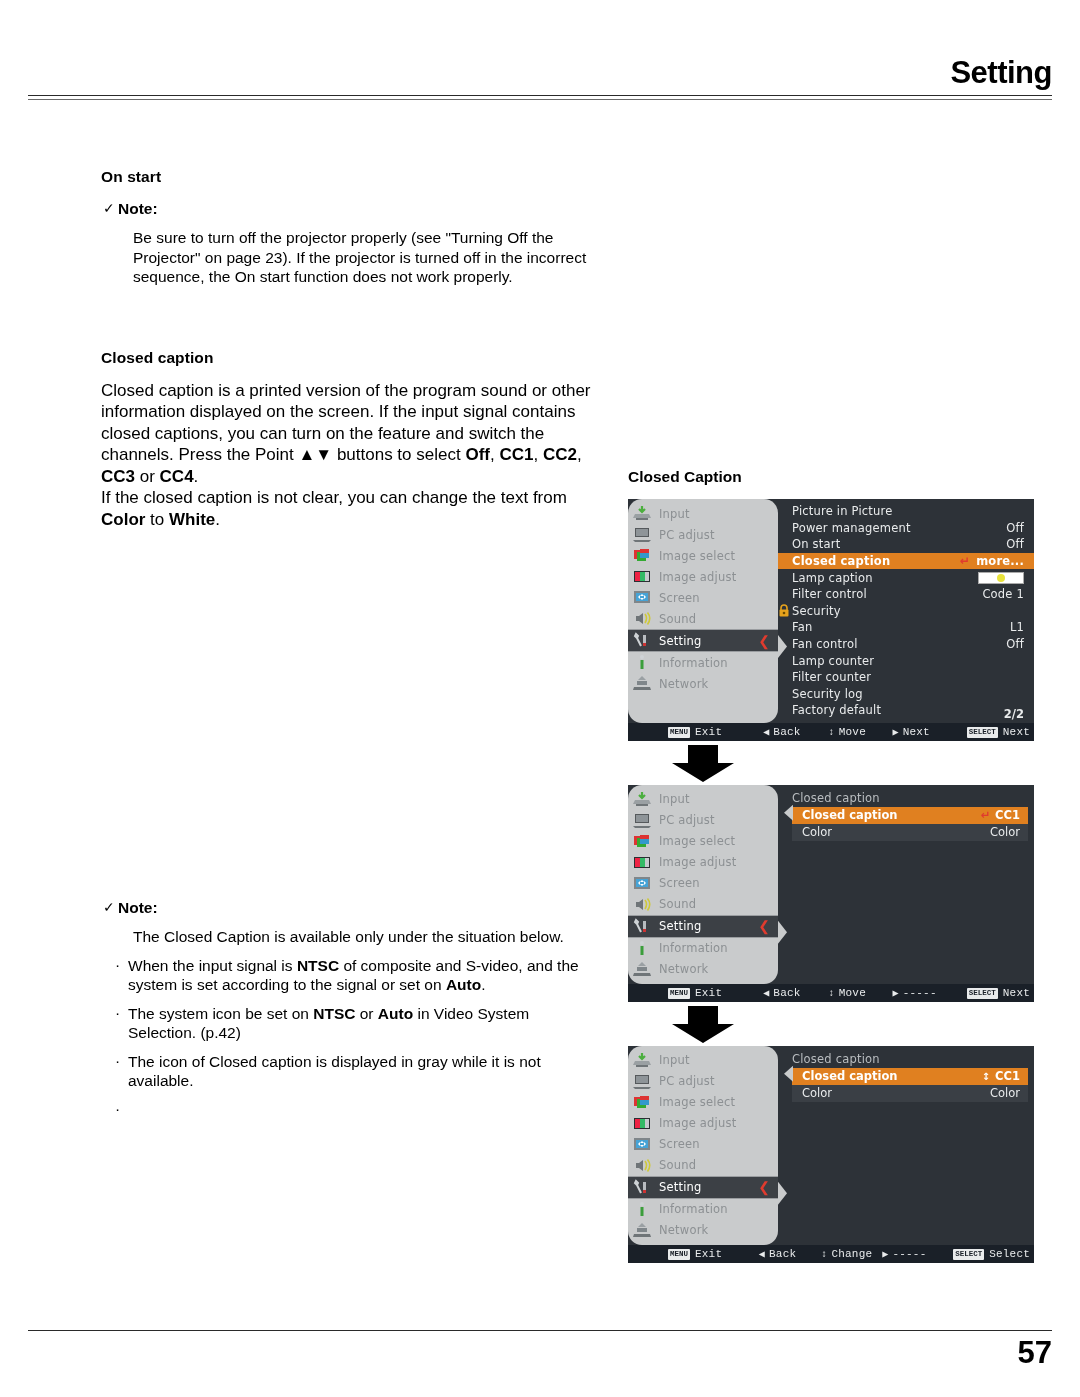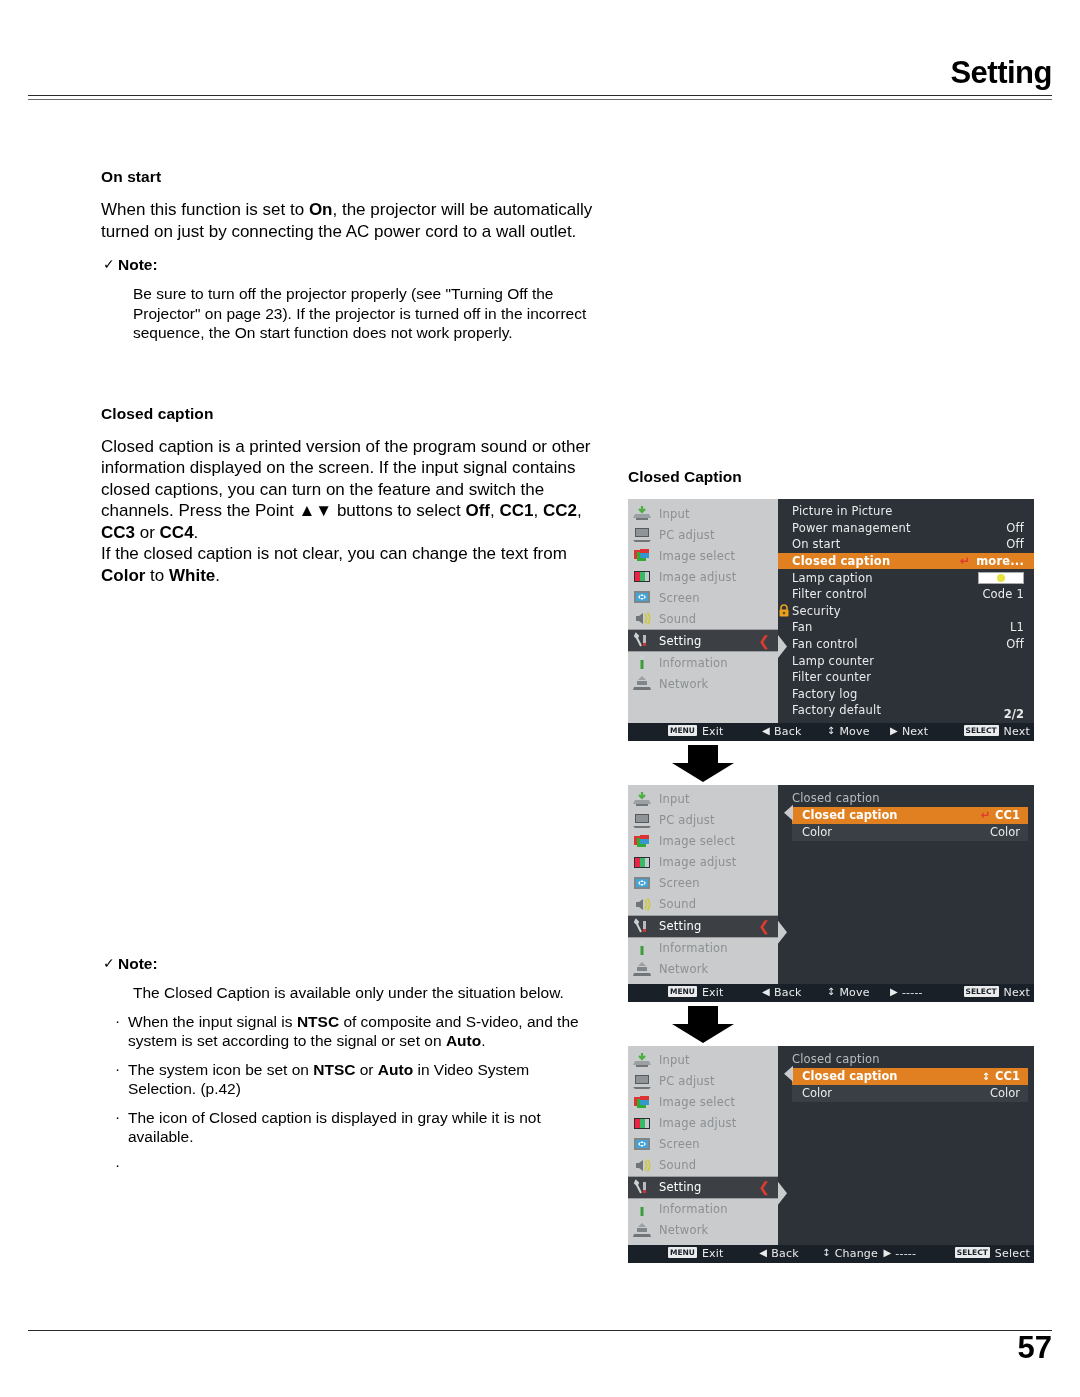--- a/index.html
+++ b/index.html
@@ -51,20 +51,21 @@
     width: 1024px;
   }
   .footer-rule {
     border-top: 1.6px solid #2a2a2a;
     height: 0;
   }
   .page-number {
     text-align: right;
     font-size: 31px;
     font-weight: bold;
+    margin-top: 5px;
     line-height: 34px;
   }
 
   
   .col-left {
     position: absolute;
     left: 101px;
     top: 168px;
     width: 492px;
   }
@@ -148,20 +149,21 @@
     display: flex;
     position: relative;
   }
   .osd-side {
     width: 150px;
     background: #c9cbcc;
     padding: 4px 0 4px 0;
     flex: 0 0 150px;
     position: relative;
     z-index: 2;
+    border-radius: 14px;
   }
   .side-item {
     height: 21px;
     display: flex;
     align-items: center;
     padding-left: 4px;
     position: relative;
   }
   .side-item .ico {
     width: 20px;
@@ -322,22 +324,23 @@
     height: 18px;
     display: flex;
     align-items: center;
     font-size: 11px;
     color: #e9ebec;
     letter-spacing: 0.2px;
     padding: 0 4px;
   }
   .osd-bar .seg {
     display: flex;
-    align-items: flex-start;
+    align-items: flex-end;
     white-space: nowrap;
+    font-family: Liberation Mono, monospace;
   }
   .seg.s1 { width: 128px; padding-left: 36px; }
   .seg.s2 { width: 88px; }
   .seg.s3 { width: 86px; }
   .seg.s4 { width: 100px; }
   .seg.s5 { flex: 1 1 auto; }
   .keycap {
     display: inline-block;
     background: #e9ebec;
     color: #1a2028;
@@ -371,21 +374,20 @@
 
 <div class="page-header">
   <div class="title">Setting</div>
   <div class="rule-double"></div>
 </div>
 
 <div class="col-left">
 
   <h3 class="sec-head">On start</h3>
 
-  <p class="body-text"><span>When this function is set to </span><b>On</b><span>, the projector will be automatically turned on just by connecting the AC power cord to a wall outlet.</span></p>
 
   <div class="note-block">
     <div class="note-head"><span class="tick">✓</span><span>Note:</span></div>
     <p class="note-body">Be sure to turn off the projector properly (see "Turning Off the Projector" on page 23). If the projector is turned off in the incorrect sequence, the On start function does not work properly.</p>
   </div>
 
   <div class="gap-1"></div>
 
   <h3 class="sec-head">Closed caption</h3>
 
@@ -531,21 +533,21 @@
             <span class="rname">Fan control</span>
             <span class="rval">Off</span>
           </div>
           <div class="row">
             <span class="rname">Lamp counter</span>
           </div>
           <div class="row">
             <span class="rname">Filter counter</span>
           </div>
           <div class="row">
-            <span class="rname">Factory log</span>
+            <span class="rname">Security log</span>
           </div>
           <div class="row">
             <span class="rname">Factory default</span>
           </div>
         </div>
       <div class="pgcount">2/2</div>
     </div>
     <div class="osd-bar" id="bar1">
         <span class="seg s1">
           <span class="keycap">MENU</span>

